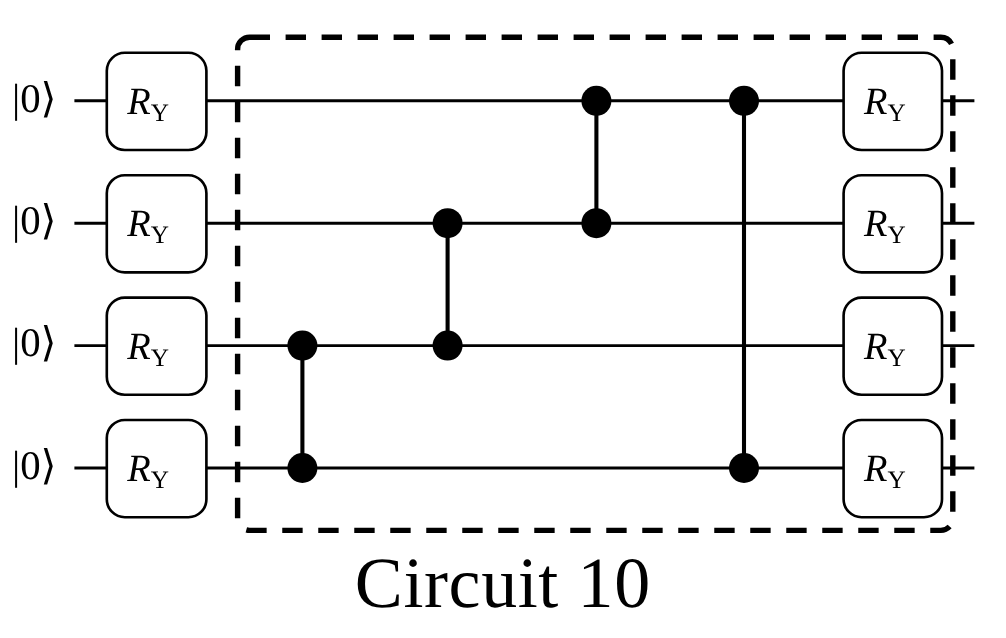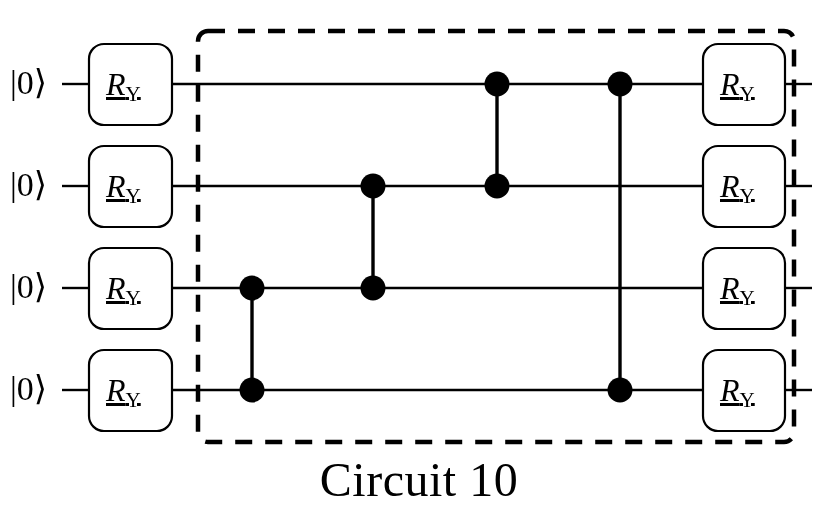--- a/index.html
+++ b/index.html
@@ -33,37 +33,36 @@
     user-select: none;
   }
   .gate-label {
     position: absolute;
     font-family: "Liberation Serif", "DejaVu Serif", serif;
     font-style: italic;
     font-size: 32px;
     color: #000000;
     white-space: nowrap;
     user-select: none;
-    text-decoration: underline;
   }
   .gate-label .sub {
     font-size: 21px;
     font-style: normal;
     vertical-align: -0.28em;
     letter-spacing: 0;
     font-family: "Liberation Serif", "DejaVu Serif", serif;
   }
   .caption {
     position: absolute;
     left: 0;
     width: 838px;
     top: 452px;
     text-align: center;
     font-family: "Liberation Serif", "DejaVu Serif", serif;
-    font-size: 48px;
+    font-size: 60px;
     color: #000000;
     letter-spacing: 0.5px;
     user-select: none;
   }
 </style>
 </head>
 <body>
 
 <div id="canvas">
 

